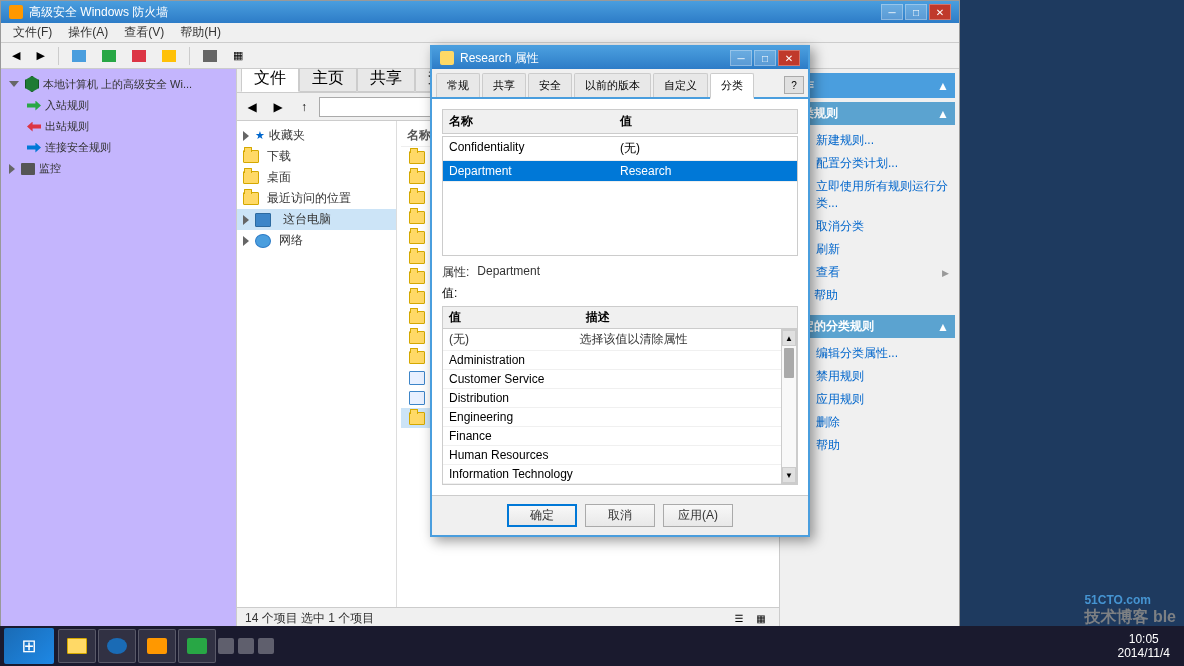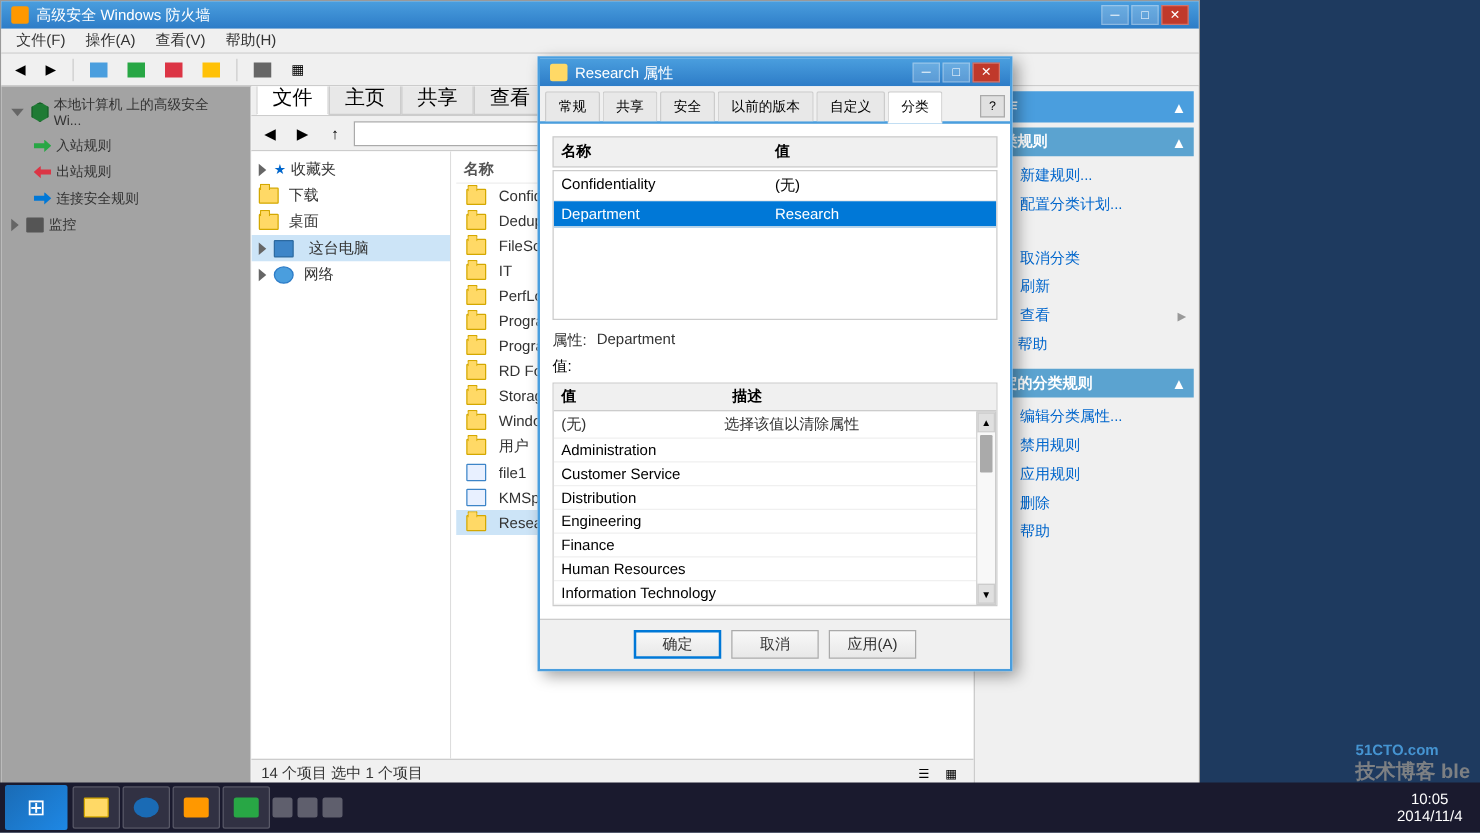--- a/index.html
+++ b/index.html
@@ -28,21 +28,21 @@
 
     
     .toolbar { height: 26px; background: #f0f0f0; border-bottom: 1px solid #ccc; display: flex; align-items: center; padding: 0 4px; gap: 2px; }
     .tb-btn { height: 22px; padding: 0 6px; background: transparent; border: 1px solid transparent; cursor: pointer; display: flex; align-items: center; gap: 2px; font-size: 11px; }
     .tb-sep { width: 1px; height: 18px; background: #ccc; margin: 0 4px; }
 
     
     .main-content { flex: 1; display: flex; overflow: hidden; }
 
     
-    .left-panel { width: 200px; background: #a3a3a3; border-right: 1px solid #ccc; overflow-y: auto; padding: 4px 0; }
+    .left-panel { width: 236px; background: #c4b5fd; border-right: 1px solid #ccc; overflow-y: auto; padding: 4px 0; }
     .nav-item { display: flex; align-items: center; padding: 3px 8px; cursor: pointer; color: #333; gap: 4px; }
     .nav-indent-1 { }
 
     
     .center-panel { flex: 1; background: white; display: flex; flex-direction: column; overflow: hidden; }
     .file-tab { padding: 2px 12px; border: 1px solid #ccc; background: #e8e8e8; cursor: pointer; font-size: 16px; border-radius: 2px 2px 0 0; }
     .file-tab.active { background: white; border-bottom: 1px solid white; }
     .file-tab-bar { height: 24px; background: #f0f0f0; border-bottom: 1px solid #ccc; display: flex; align-items: flex-end; padding: 0 4px; }
 
     
@@ -234,20 +234,24 @@
             <span>收藏夹</span>
           </div>
           <div class="folder-item nav-indent-1">
             <span class="ico-folder"></span>
             <span style="margin-left:4px;">下载</span>
           </div>
           <div class="folder-item nav-indent-1">
             <span class="ico-folder"></span>
             <span style="margin-left:4px;">桌面</span>
           </div>
+          <div class="folder-item nav-indent-1">
+            <span class="ico-folder"></span>
+            <span style="margin-left:4px;">最近访问的位置</span>
+          </div>
           <div class="folder-item selected">
             <span class="collapse-arrow"></span>
             <span class="ico-computer"></span>
             <span style="margin-left:8px;">这台电脑</span>
           </div>
           <div class="folder-item">
             <span class="collapse-arrow"></span>
             <span class="ico-network"></span>
             <span style="margin-left:4px;">网络</span>
           </div>
@@ -338,20 +342,21 @@
         <div class="right-action">
           <span style="display:inline-block;width:14px;height:14px;background:#4a9ede;flex-shrink:0;"></span>
           <span>新建规则...</span>
         </div>
         <div class="right-action">
           <span style="display:inline-block;width:14px;height:14px;background:#28a745;flex-shrink:0;"></span>
           <span>配置分类计划...</span>
         </div>
         <div class="right-action">
           <span style="display:inline-block;width:14px;height:14px;background:#1a6bb5;flex-shrink:0;"></span>
+          <span>立即使用所有规则运行分类...</span>
         </div>
         <div class="right-action">
           <span style="display:inline-block;width:14px;height:14px;background:#6c757d;flex-shrink:0;"></span>
           <span>取消分类</span>
         </div>
         <div class="right-action">
           <span style="display:inline-block;width:14px;height:14px;flex-shrink:0;">
             <span class="ico-refresh" style="width:12px;height:12px;"></span>
           </span>
           <span>刷新</span>

